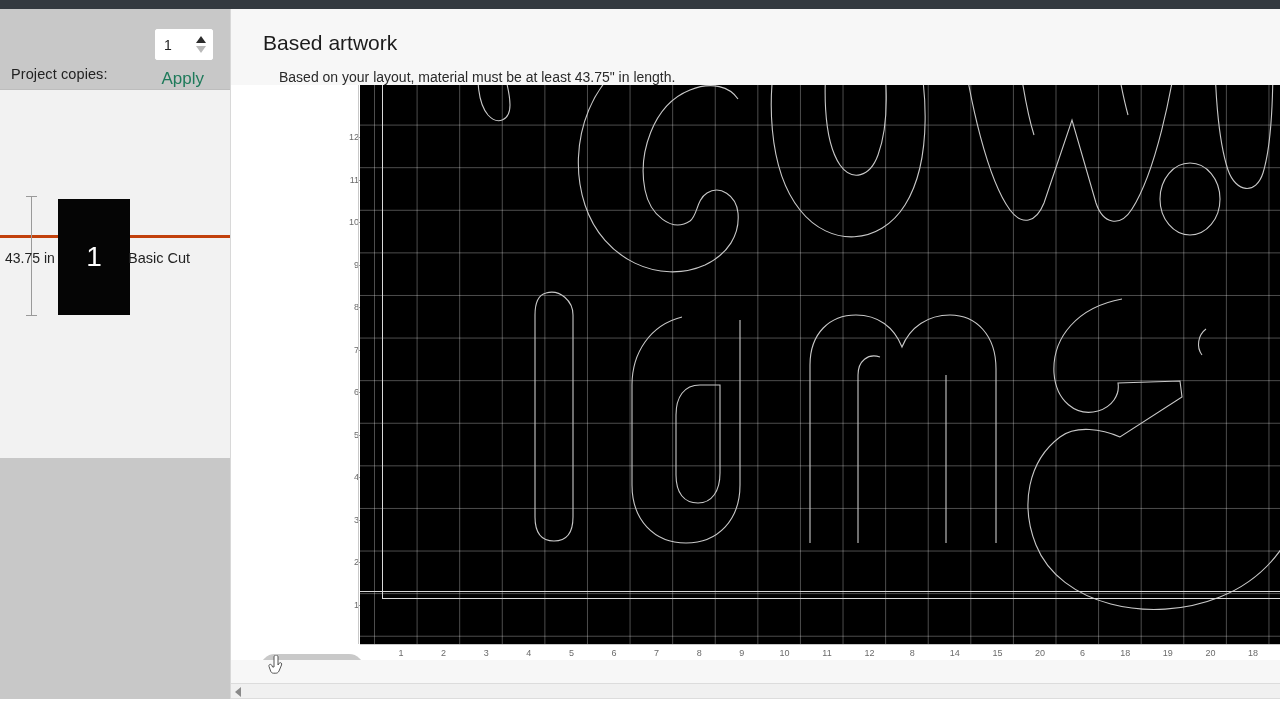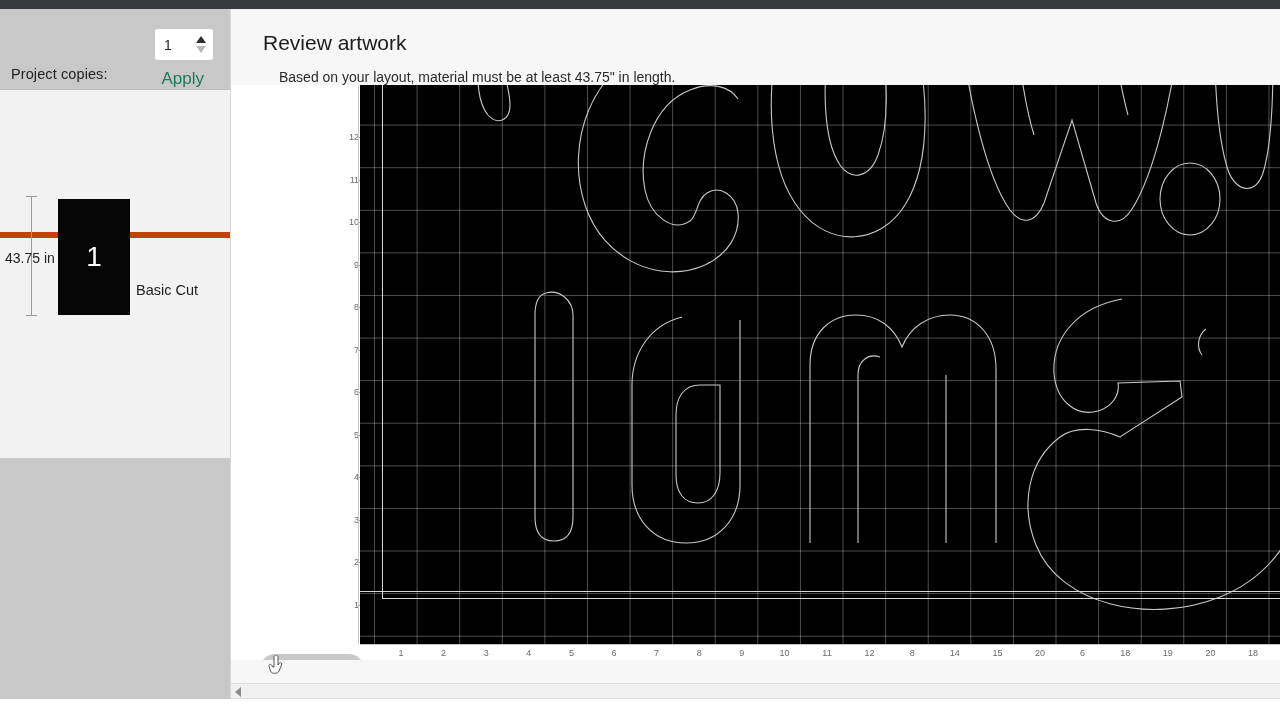--- a/index.html
+++ b/index.html
@@ -72,21 +72,21 @@
   }
   .apply-link {
     position: absolute; right: 26px; top: 60px;
     font-size: 17px; color: #1e7a5a;
     cursor: pointer;
   }
 
   
   .preview-area {
     position: relative; height: 148px;
-    border-bottom: 6px solid #c2410c;
+    border-bottom: 3px solid #c2410c;
     text-align: right;
   }
   .dim-bracket {
     position: absolute; left: 31px; top: 106px;
     width: 1px; height: 120px;
     background: #9a9a9a;
   }
   .dim-bracket::before, .dim-bracket::after {
     content: ""; position: absolute; left: -5px;
     width: 11px; height: 1px; background: #9a9a9a;
@@ -100,22 +100,22 @@
   .thumb {
     position: absolute; left: 58px; top: 109px;
     width: 72px; height: 116px;
     background: #050505;
     display: flex; align-items: center; justify-content: center;
   }
   .thumb-num {
     color: #ffffff; font-size: 28px; font-weight: 400;
   }
   .cut-label {
-    position: absolute; left: 136px; top: 160px;
-    font-size: 14.5px; color: #222; margin-top: 32px;
+    position: absolute; left: 128px; top: 160px;
+    font-size: 14.5px; color: #222;
   }
 
   
   .settings { position: relative; padding-top: 4px; }
   .field-label {
     font-size: 14px; color: #222;
     margin-left: 10px;
   }
   .lbl-loadtype { position: absolute; left: 10px; top: 238px; }
   .select-box {
@@ -360,21 +360,21 @@
       <div class="toggle">
         <div class="toggle-knob"></div>
       </div>
     </div>
 
     <div class="sidebar-filler"></div>
   </div>
 
   <div class="main">
 
-    <div class="page-title">Review artwork</div>
+    <div class="page-title">Based artwork</div>
     <div class="page-sub">Based on your layout, material must be at least 43.75" in length.</div>
 
     <div class="canvas-wrap">
 
       <div class="ruler-v" id="ruler-v">
           <div class="tick" style="top: 51.95px;">12</div>
           <div class="tickline" style="top: 51.95px;"></div>
           <div class="tick" style="top: 94.5px;">11</div>
           <div class="tickline" style="top: 94.5px;"></div>
           <div class="tick" style="top: 137.05px;">10</div>

